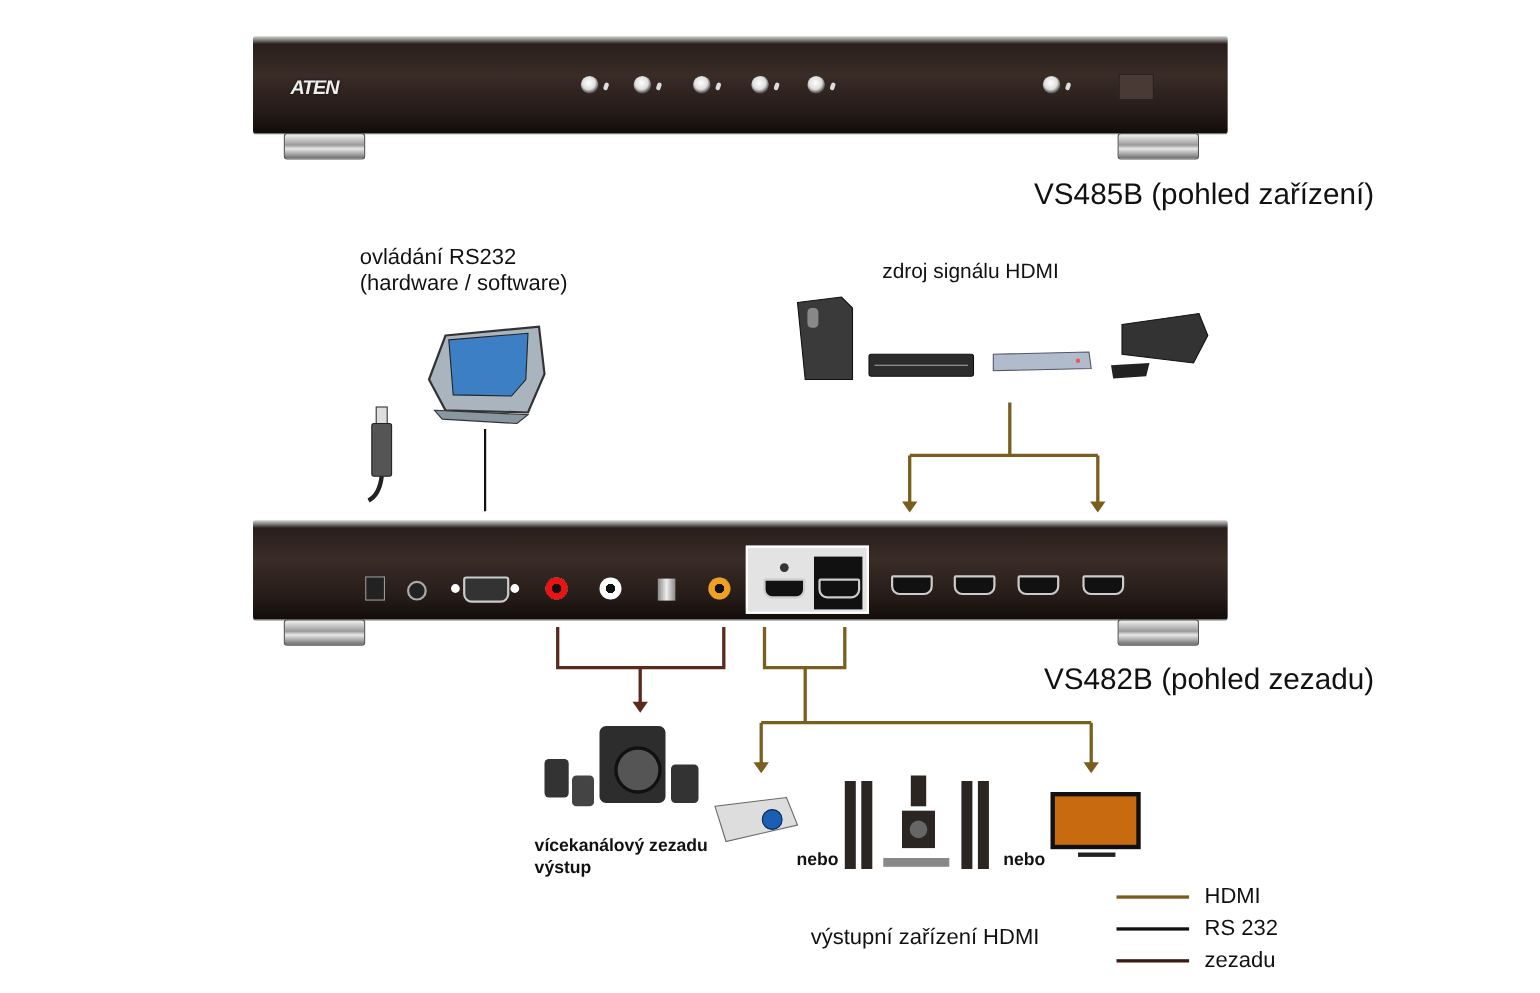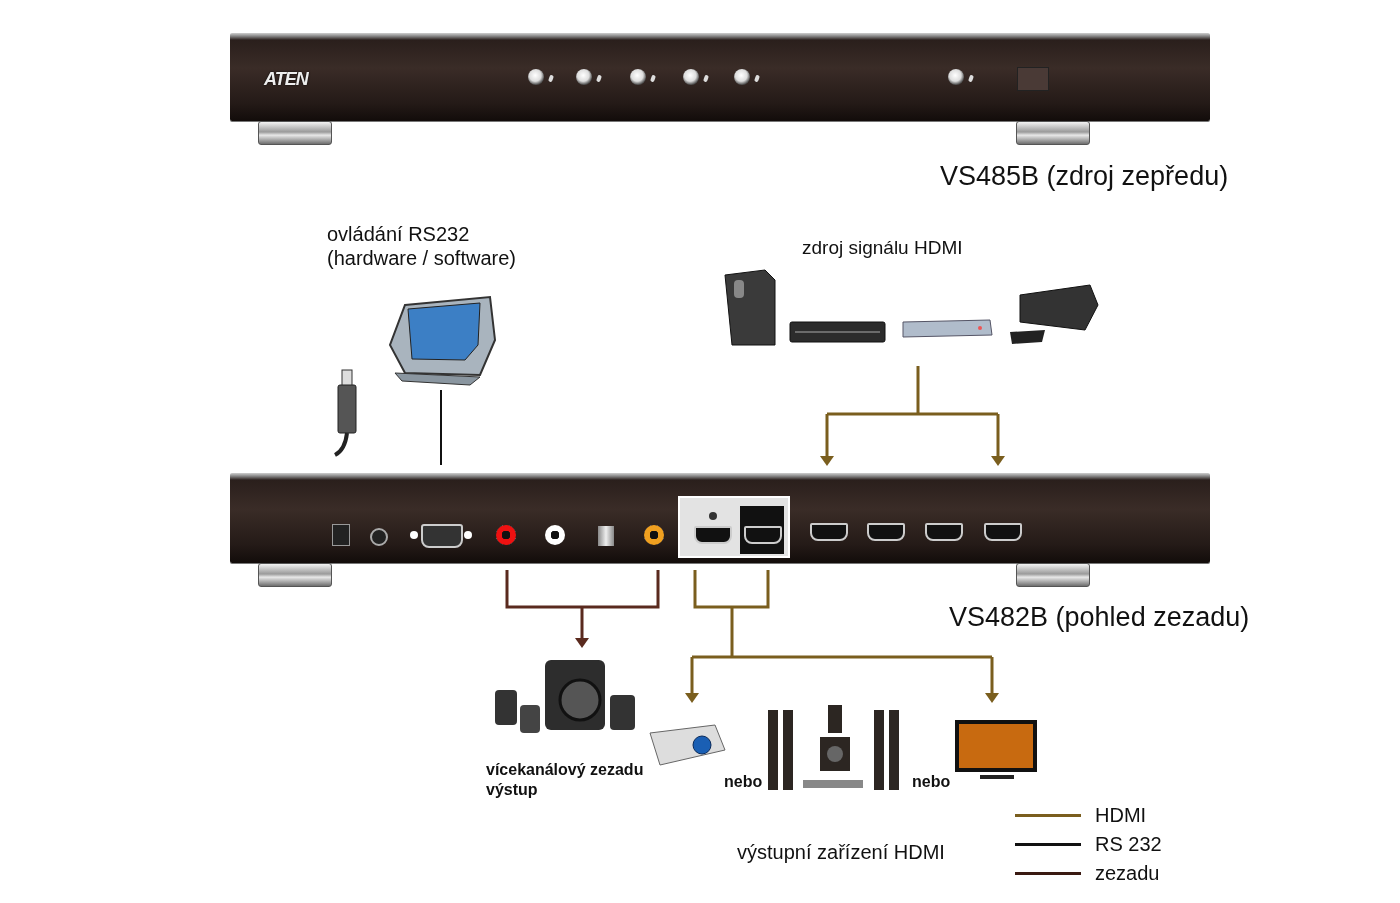--- a/index.html
+++ b/index.html
@@ -2,21 +2,21 @@
 <html><head>
 <meta charset="utf-8">
 <style>
   html,body{margin:0;padding:0;background:#fff;}
   body{width:1400px;height:903px;position:relative;overflow:hidden;font-family:"Liberation Sans",sans-serif;color:#111;}
   .abs{position:absolute;}
   .lbl{position:absolute;white-space:nowrap;color:#111;}
   .big{font-size:27px;}
   .mid{font-size:20px;line-height:24px;}
   .sm{font-size:16px;line-height:20px;}
-  .chassis{position:absolute;left:230px;width:980px;background:linear-gradient(#cfcfcf 0,#8a8a8a 3px,#2a1f1c 7px,#3a2c27 40%,#241a17 80%,#120c0a 100%);border-radius:2px;box-shadow:0 1px 0 #777;}
+  .chassis{position:absolute;left:230px;width:886px;background:linear-gradient(#cfcfcf 0,#8a8a8a 3px,#2a1f1c 7px,#3a2c27 40%,#241a17 80%,#120c0a 100%);border-radius:2px;box-shadow:0 1px 0 #777;}
   .foot{position:absolute;width:72px;height:22px;border-radius:3px;background:linear-gradient(#f3f3f3,#9a9a9a 45%,#e8e8e8 60%,#6e6e6e);border:1px solid #555;}
   .btn{position:absolute;width:16px;height:16px;border-radius:50%;background:radial-gradient(circle at 45% 40%,#fff 0,#ddd 45%,#555 70%,#111 100%);}
   .led{position:absolute;width:4px;height:7px;background:#ddd;border-radius:2px;transform:rotate(20deg);}
   .hdmi{position:absolute;width:34px;height:14px;background:#111;border:2px solid #ccc;border-radius:2px 2px 8px 8px;}
   .hdmi-dot{position:absolute;width:8px;height:8px;border-radius:50%;background:#ddd;}
 </style>
 </head>
 <body>
 
 <div>
@@ -32,21 +32,21 @@
       <div class="led" style="left:474px;top:42px;"></div>
     <div class="btn" style="left:504px;top:36px;"></div>
       <div class="led" style="left:525px;top:42px;"></div>
     <div class="btn" style="left:718px;top:36px;"></div>
       <div class="led" style="left:739px;top:42px;"></div>
     <div class="abs" style="left:787px;top:34px;width:30px;height:22px;background:#4a3a36;border:1px solid #222;"></div>
   </div>
   <div class="foot" style="left:258px;top:121px;"></div>
   <div class="foot" style="left:1016px;top:121px;"></div>
 </div>
-<div class="lbl big" style="left:940px;top:161px;">VS485B (zdroj zepředu)</div>
+<div class="lbl big" style="left:940px;top:161px;">VS485B (pohled zařízení)</div>
 
 <div class="lbl mid" style="left:327px;top:222px;">ovládání RS232</div>
 <div class="lbl mid" style="left:327px;top:246px;">(hardware / software)</div>
 
 <svg class="abs" style="left:330px;top:285px;" width="180" height="180">
   <g>
     <path d="M75 20 L160 12 L165 55 L150 90 L75 88 L60 60 Z" fill="#a9b4be" stroke="#333" stroke-width="2"></path>
     <path d="M78 24 L150 18 L148 60 L135 75 L82 74 Z" fill="#3c7fc5" stroke="#222"></path>
     <path d="M65 88 L150 92 L140 100 L72 96 Z" fill="#8a96a0" stroke="#333"></path>
   </g>

